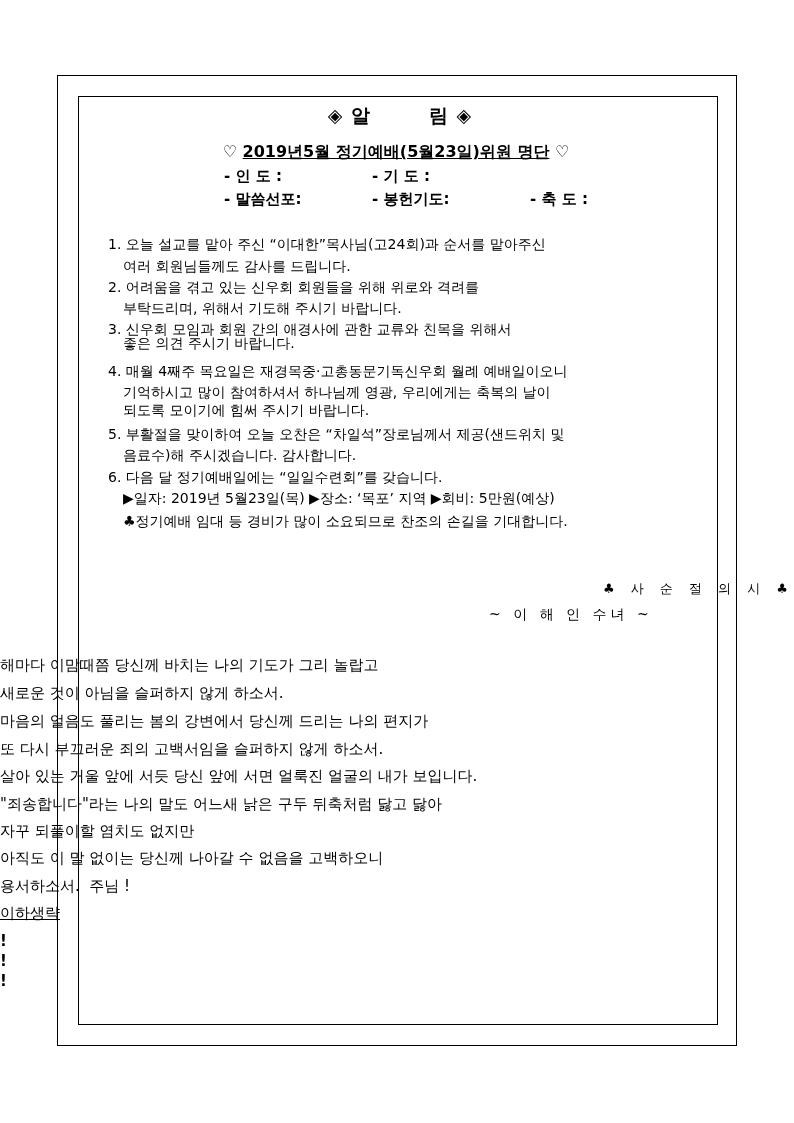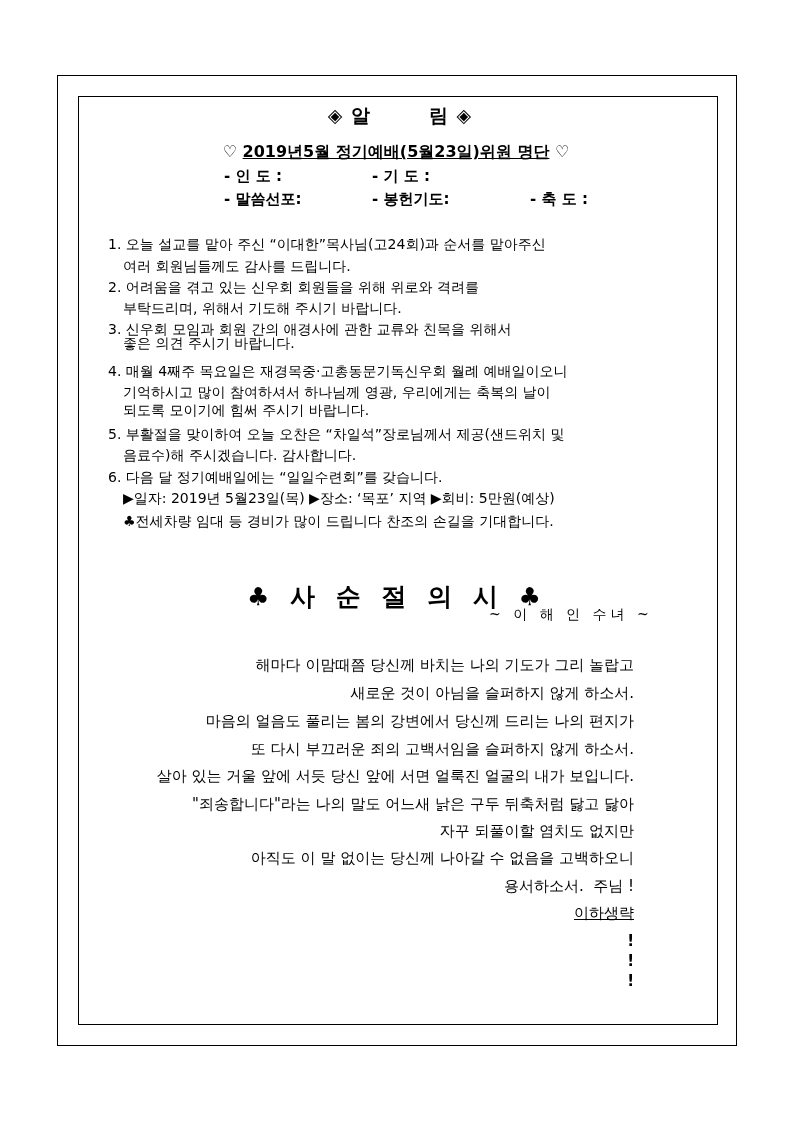--- a/index.html
+++ b/index.html
@@ -11,23 +11,23 @@
                  border: 1px solid #000; box-sizing: border-box; }
   .abs { position: absolute; white-space: nowrap; }
   .notice-title { left: 3px; width: 794px; top: 103px; text-align: center; font-size: 19px; font-weight: bold; letter-spacing: 1px; }
   .notice-title .gap { display: inline-block; width: 58px; }
   .subtitle { left: 0; width: 792px; top: 142px; text-align: center; font-size: 16px; font-weight: bold; }
   .subtitle .ul { text-decoration: underline; }
   .subtitle .heart { font-weight: normal; }
   .role { font-size: 15px; font-weight: bold; }
   .item-line { font-size: 14px; left: 108px; }
   .item-line.indent { left: 123px; }
-  .poem-title { left: 0; width: 794px; top: 580px; text-align: center; font-size: 25px; font-weight: bold; letter-spacing: 6px; }
+  .poem-title { left: 0; width: 794px; top: 580px; text-align: right; font-size: 13px; font-weight: normal; letter-spacing: 6px; }
   .poem-author { left: 489px; top: 606px; font-size: 14px; letter-spacing: 4px; }
-  .poem-line { left: 0; width: 634px; text-align: right; font-size: 15px; }
+  .poem-line { left: 0; width: 634px; text-align: left; font-size: 15px; }
 </style>
 </head>
 <body>
 
 <div class="outer-frame"></div>
 <div class="inner-frame"></div>
 
 <div class="abs notice-title">
   <span>◈ 알</span><span class="gap"></span><span>림 ◈</span>
 </div>
@@ -55,21 +55,21 @@
 
 <div class="abs item-line" style="top:363px;">4. 매월 4째주 목요일은 재경목중·고총동문기독신우회 월례 예배일이오니</div>
 <div class="abs item-line indent" style="top:384px;">기억하시고 많이 참여하셔서 하나님께 영광, 우리에게는 축복의 날이</div>
 <div class="abs item-line indent" style="top:402px;">되도록 모이기에 힘써 주시기 바랍니다.</div>
 
 <div class="abs item-line" style="top:426px;">5. 부활절을 맞이하여 오늘 오찬은 “차일석”장로님께서 제공(샌드위치 및</div>
 <div class="abs item-line indent" style="top:447px;">음료수)해 주시겠습니다. 감사합니다.</div>
 
 <div class="abs item-line" style="top:469px;">6. 다음 달 정기예배일에는 “일일수련회”를 갖습니다.</div>
 <div class="abs item-line indent" style="top:490px;">▶일자: 2019년 5월23일(목) ▶장소: ‘목포’ 지역 ▶회비: 5만원(예상)</div>
-<div class="abs item-line indent" style="top:513px;">♣전세차량 임대 등 경비가 많이 드립니다 찬조의 손길을 기대합니다.</div>
+<div class="abs item-line indent" style="top:513px;">♣정기예배 임대 등 경비가 많이 소요되므로 찬조의 손길을 기대합니다.</div>
 
 <div class="abs poem-title">♣ 사 순 절 의 시 ♣</div>
 <div class="abs poem-author">~ 이 해 인 수녀 ~</div>
 
 <div class="abs poem-line" style="top:656px;">해마다 이맘때쯤 당신께 바치는 나의 기도가 그리 놀랍고</div>
 <div class="abs poem-line" style="top:684px;">새로운 것이 아님을 슬퍼하지 않게 하소서.</div>
 <div class="abs poem-line" style="top:712px;">마음의 얼음도 풀리는 봄의 강변에서 당신께 드리는 나의 편지가</div>
 <div class="abs poem-line" style="top:740px;">또 다시 부끄러운 죄의 고백서임을 슬퍼하지 않게 하소서.</div>
 <div class="abs poem-line" style="top:767px;">살아 있는 거울 앞에 서듯 당신 앞에 서면 얼룩진 얼굴의 내가 보입니다.</div>
 <div class="abs poem-line" style="top:795px;">"죄송합니다"라는 나의 말도 어느새 낡은 구두 뒤축처럼 닳고 닳아</div>

